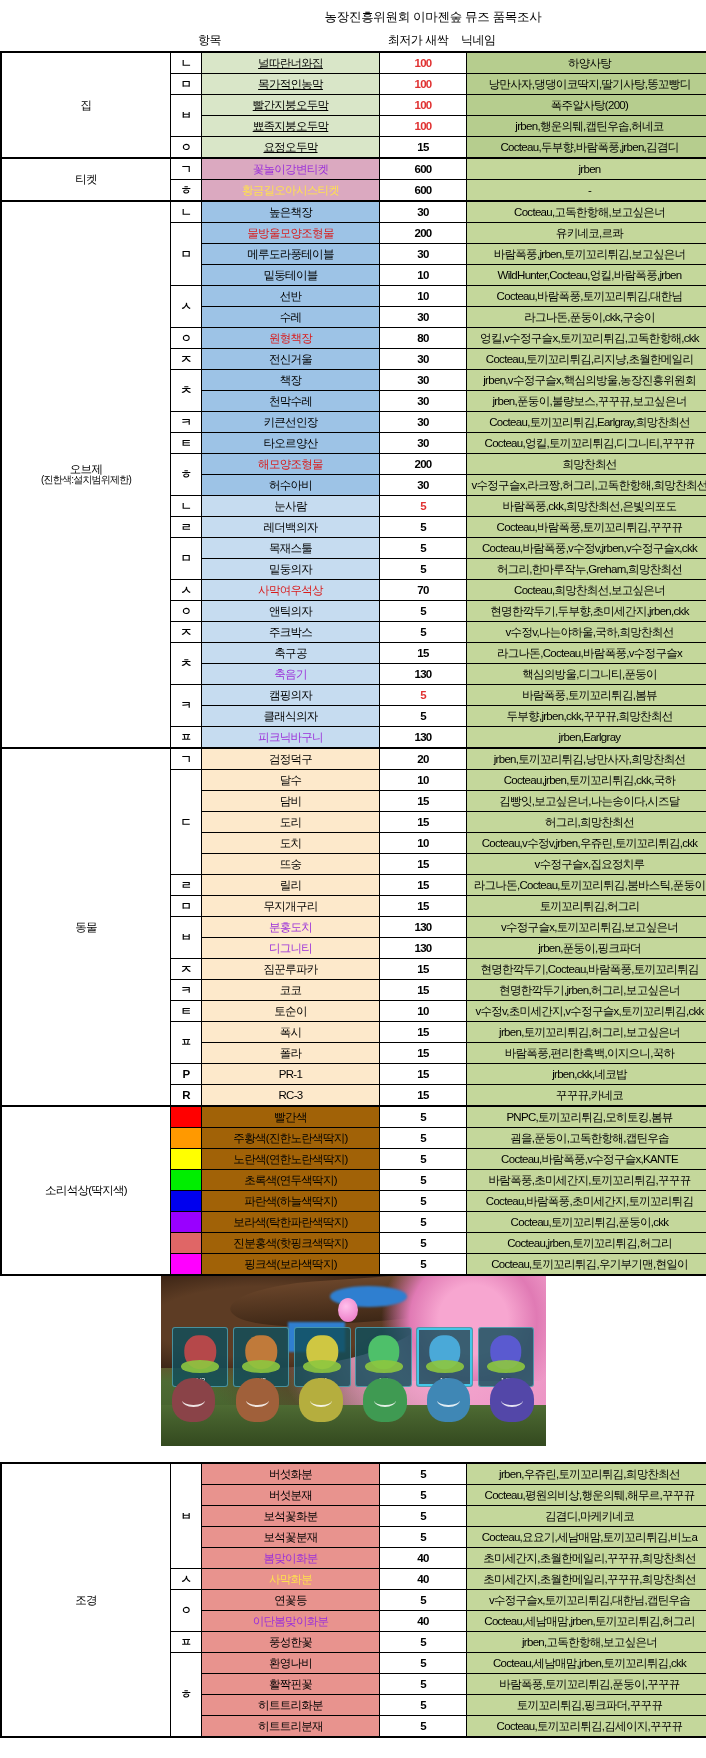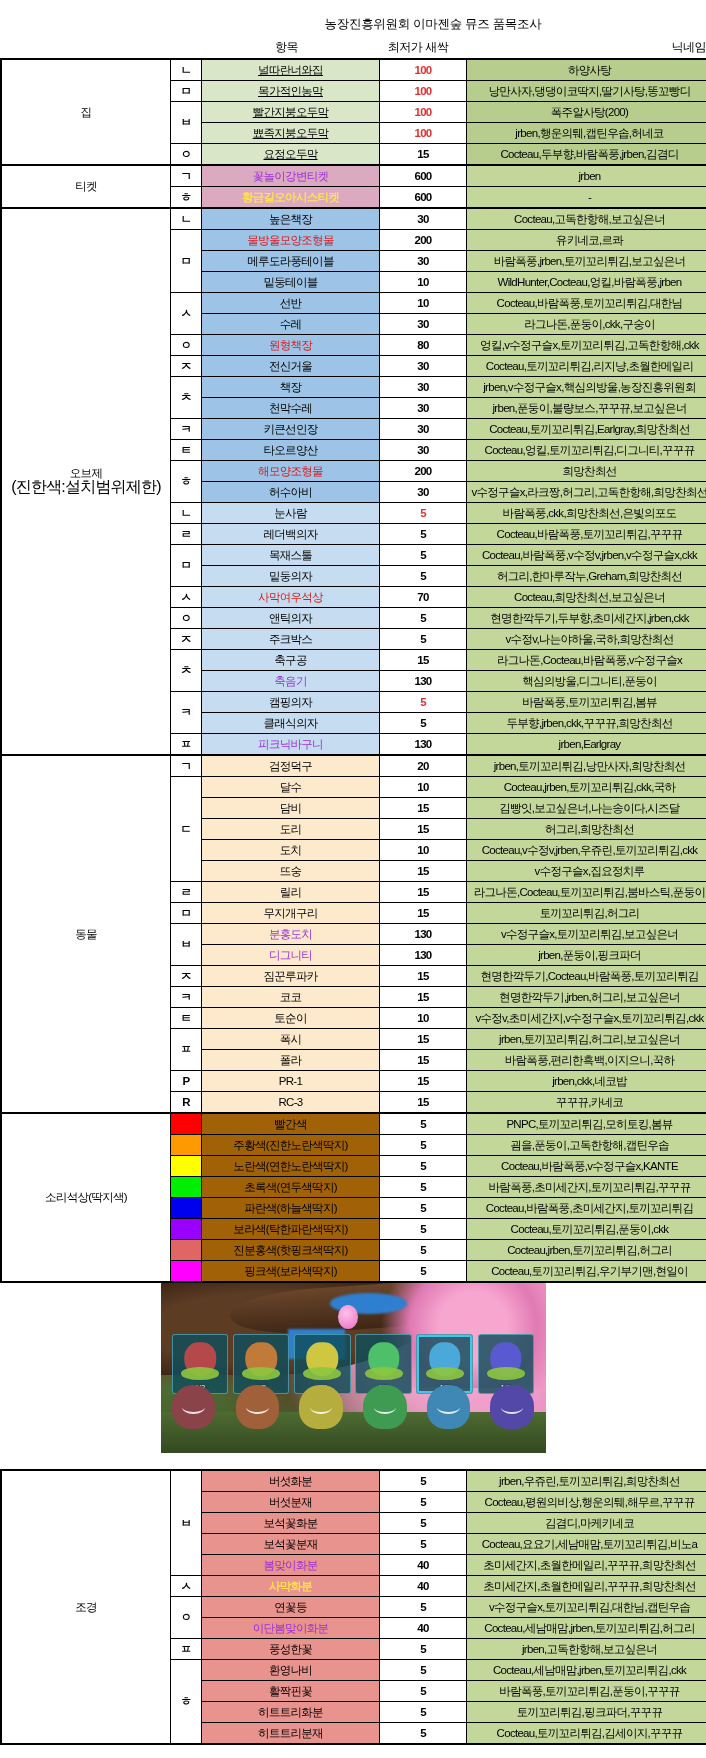--- a/index.html
+++ b/index.html
@@ -6,21 +6,21 @@
   html,body{margin:0;padding:0;background:#ffffff;}
   body{
     width:706px;
     font-family:"Liberation Sans","DejaVu Sans",sans-serif;
     color:#000;
     -webkit-font-smoothing:none;
   }
   .page{width:706px;position:relative;}
 
   
-  .titlewrap{text-align:center;padding-top:14px;}
+  .titlewrap{text-align:center;padding-top:7px;}
   .title-row{width:706px;text-align:center;}
   .doc-title{
     display:inline-block;
     font-size:12.5px;
     letter-spacing:-.3px;
     padding-left:160px;
     white-space:nowrap;
   }
   .date-band{
     display:inline-block;
@@ -37,23 +37,23 @@
   
   .colhead{
     display:flex;
     font-size:12px;
     font-weight:normal;
     margin-top:6px;
     letter-spacing:-.5px;
   }
   .ch-cat{width:168px;}
   .ch-ini{width:30px;}
-  .ch-item{width:177px;text-align:center;}
+  .ch-item{width:177px;}
   .ch-price{width:86px;text-align:center;}
-  .ch-nick{width:245px;text-align:right;}
+  .ch-nick{width:245px;text-align:left;}
 
   
   table.main{
     border-collapse:collapse;
     width:706px;
     table-layout:fixed;
     margin-top:2px;
     border:2px solid #000;
   }
   table.main td{
@@ -70,21 +70,21 @@
   }
   td.cat{
     width:168px;
     background:#fff;
     font-size:14px;
     letter-spacing:-.4px;
     border-left:2px solid #000;
     border-top:2px solid #000;
     border-bottom:2px solid #000;
   }
-  td.cat .sub{display:block;font-size:16px;letter-spacing:-.8px;}
+  td.cat .sub{display:block;font-size:10px;letter-spacing:-.8px;}
   td.ini{
     width:30px;
     background:#fff;
     font-size:12px;
     font-weight:bold;
   }
   td.item{
     width:177px;
     font-size:12px;
     letter-spacing:-.6px;
@@ -114,21 +114,21 @@
   .bg-ticket{background:#dba9c0;margin-left:25px;}
   .bg-obj-dark{background:#9dc3e6;}
   .bg-obj-light{background:#c6dcf0;}
   .bg-animal{background:#fde9cb;}
   .bg-stone{background:#a16207;}
   .bg-land{background:#e8938e;}
 
   
   .t-red{color:#d91b1b;}
   .t-purple{color:#9b30d9;}
-  .t-yellow{color:#ffe14d;font-weight:bold;}
+  .t-yellow{color:#ffe14d;}
   .price-red{color:#e03131;}
 
   .swatch{display:block;width:100%;height:100%;min-height:19px;}
 
   
   .shotwrap{width:706px;display:flex;justify-content:center;margin:0;}
   .shot{
     position:relative;
     width:385px;
     height:170px;

